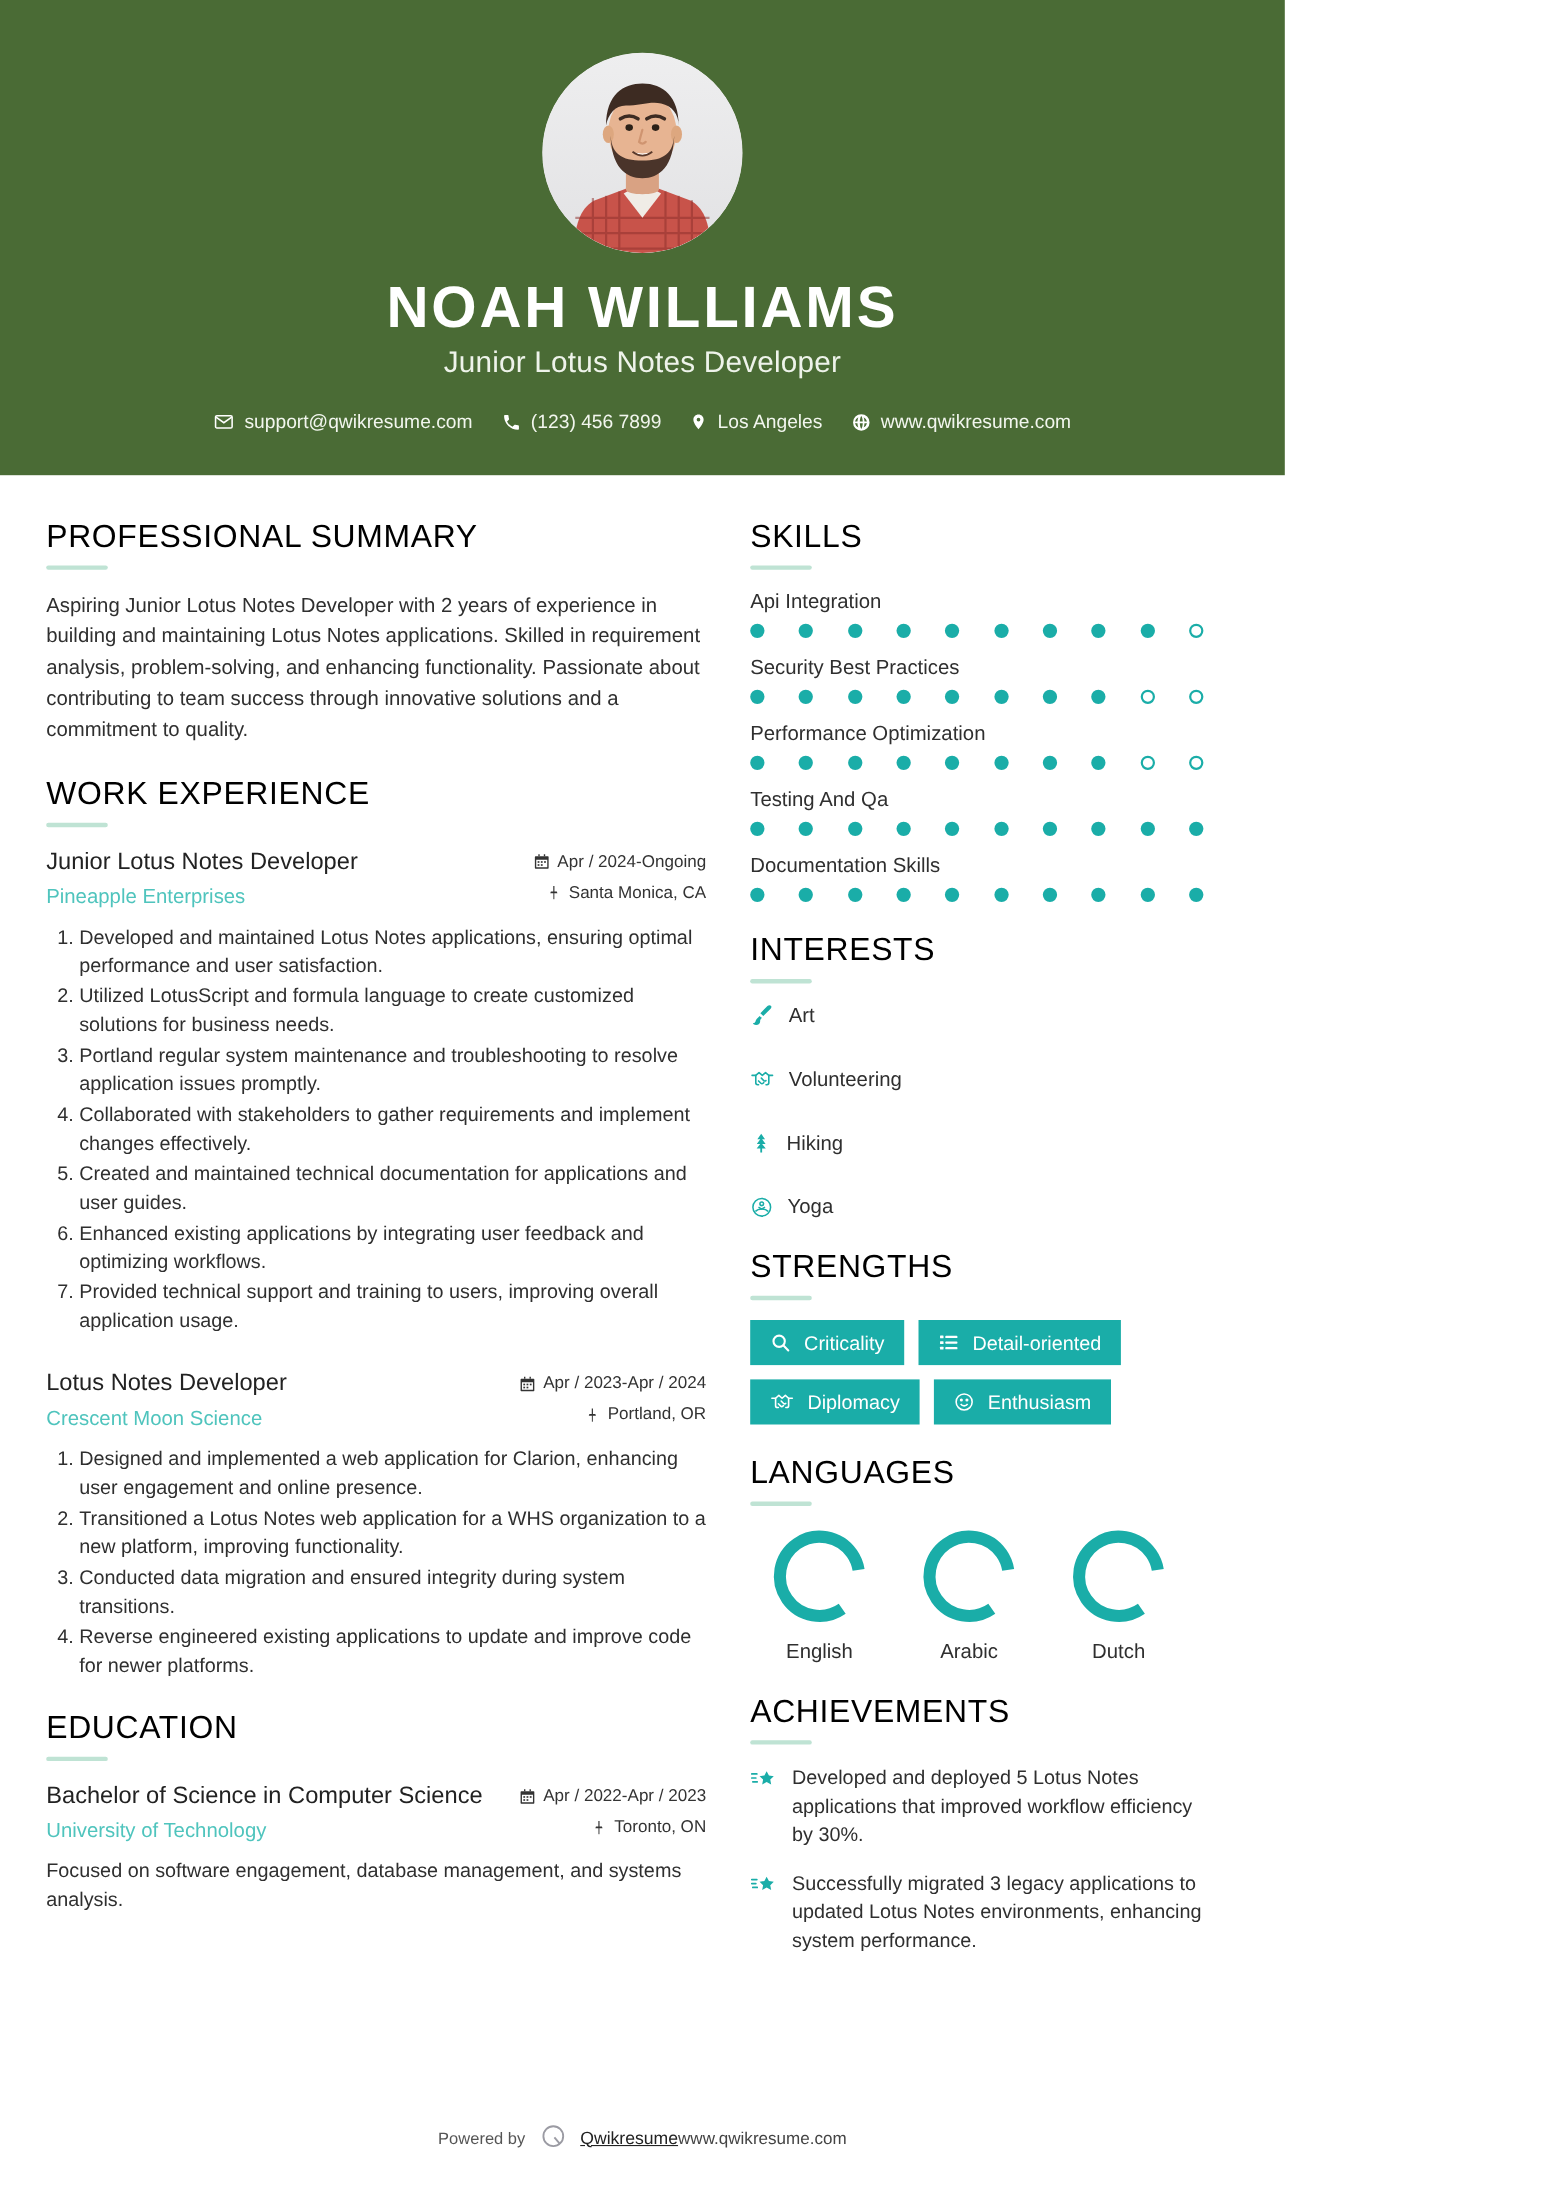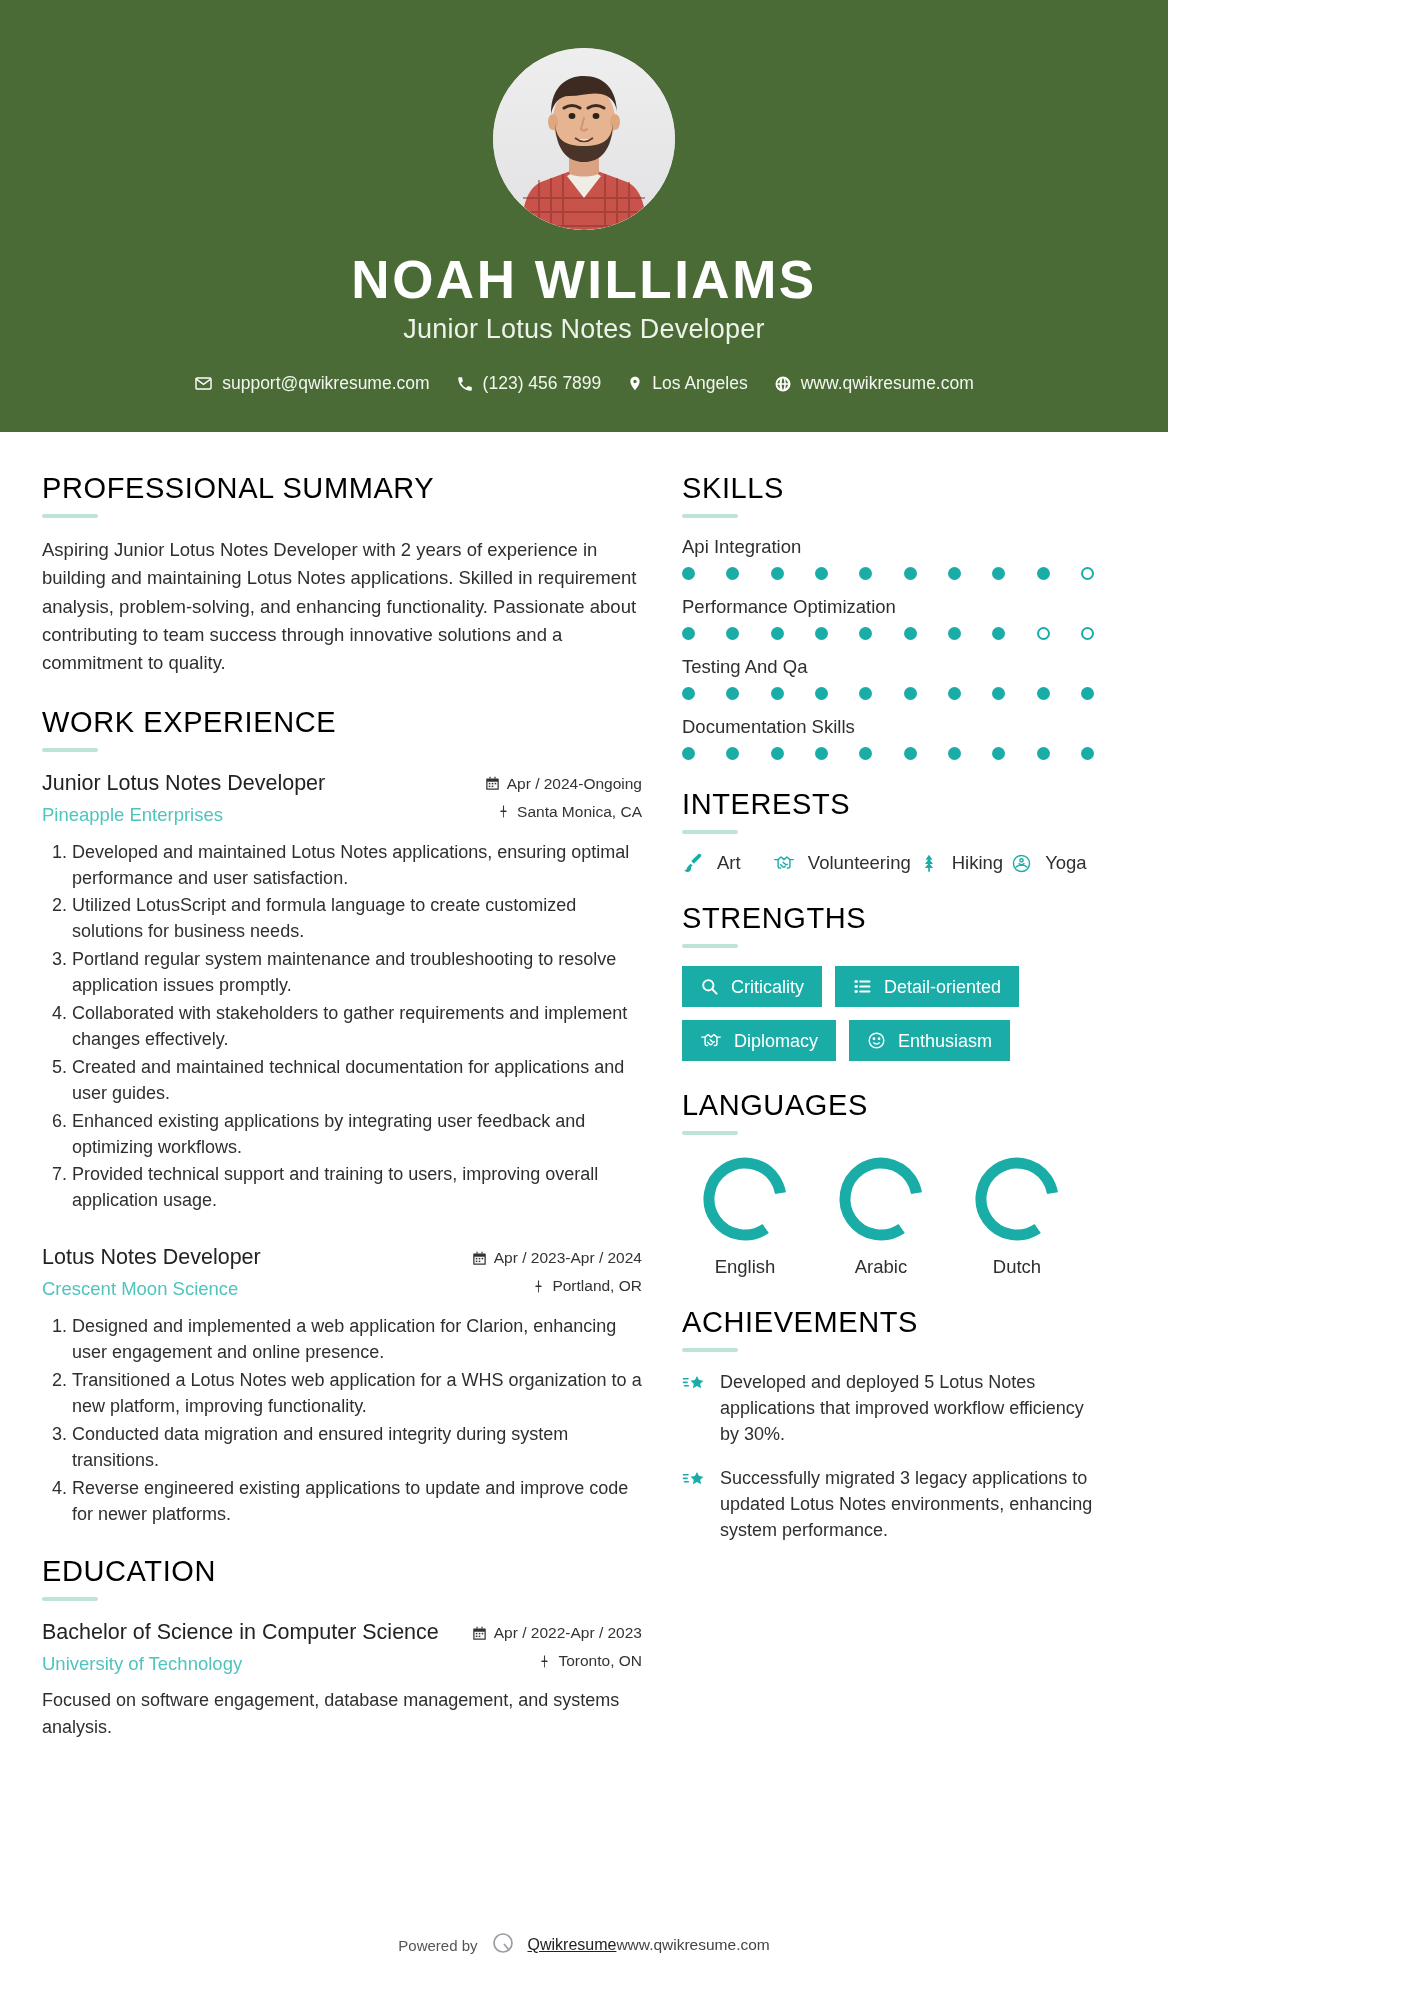--- a/index.html
+++ b/index.html
@@ -172,23 +172,24 @@
     width: 13px;
     height: 13px;
     border-radius: 50%;
   }
   .dot.on  { background: #1aada8; }
   .dot.off { background: #ffffff; border: 2px solid #1aada8; }
 
   
   .interest-grid {
     display: grid;
-    grid-template-columns: 1fr 1fr 1fr 1fr;
+    grid-template-columns: 1fr;
     row-gap: 18px;
     column-gap: 8px;
+    gap: 36px;
   }
   .interest-item {
     display: flex;
     align-items: center;
     gap: 13px;
     font-size: 18.5px;
     color: #2f2f2f;
   }
   .interest-item svg { display: block; flex: 0 0 auto; }
 
@@ -528,20 +529,35 @@
                 <span class="dot on"></span>
                 <span class="dot on"></span>
                 <span class="dot on"></span>
                 <span class="dot on"></span>
                 <span class="dot on"></span>
                 <span class="dot on"></span>
                 <span class="dot off"></span>
               </div>
             </div>
             <div class="skill-row">
+              <div class="skill-name">Security Best Practices</div>
+              <div class="dots">
+                <span class="dot on"></span>
+                <span class="dot on"></span>
+                <span class="dot on"></span>
+                <span class="dot on"></span>
+                <span class="dot on"></span>
+                <span class="dot on"></span>
+                <span class="dot on"></span>
+                <span class="dot on"></span>
+                <span class="dot off"></span>
+                <span class="dot off"></span>
+              </div>
+            </div>
+            <div class="skill-row">
               <div class="skill-name">Performance Optimization</div>
               <div class="dots">
                 <span class="dot on"></span>
                 <span class="dot on"></span>
                 <span class="dot on"></span>
                 <span class="dot on"></span>
                 <span class="dot on"></span>
                 <span class="dot on"></span>
                 <span class="dot on"></span>
                 <span class="dot on"></span>

